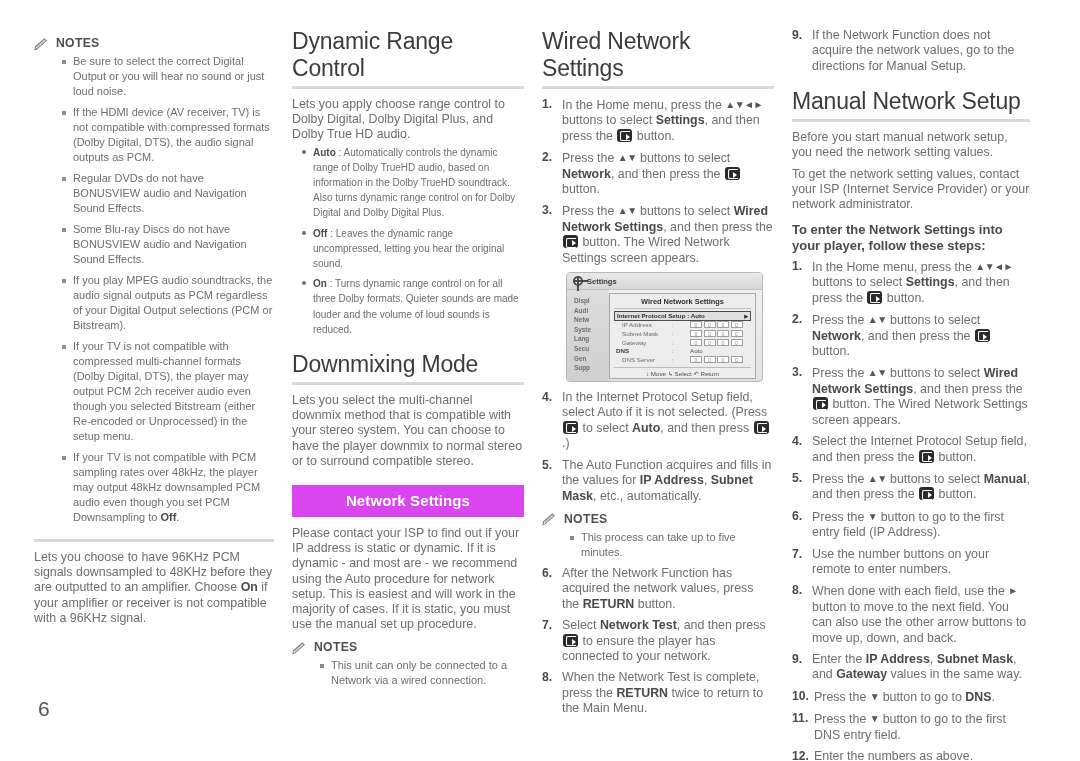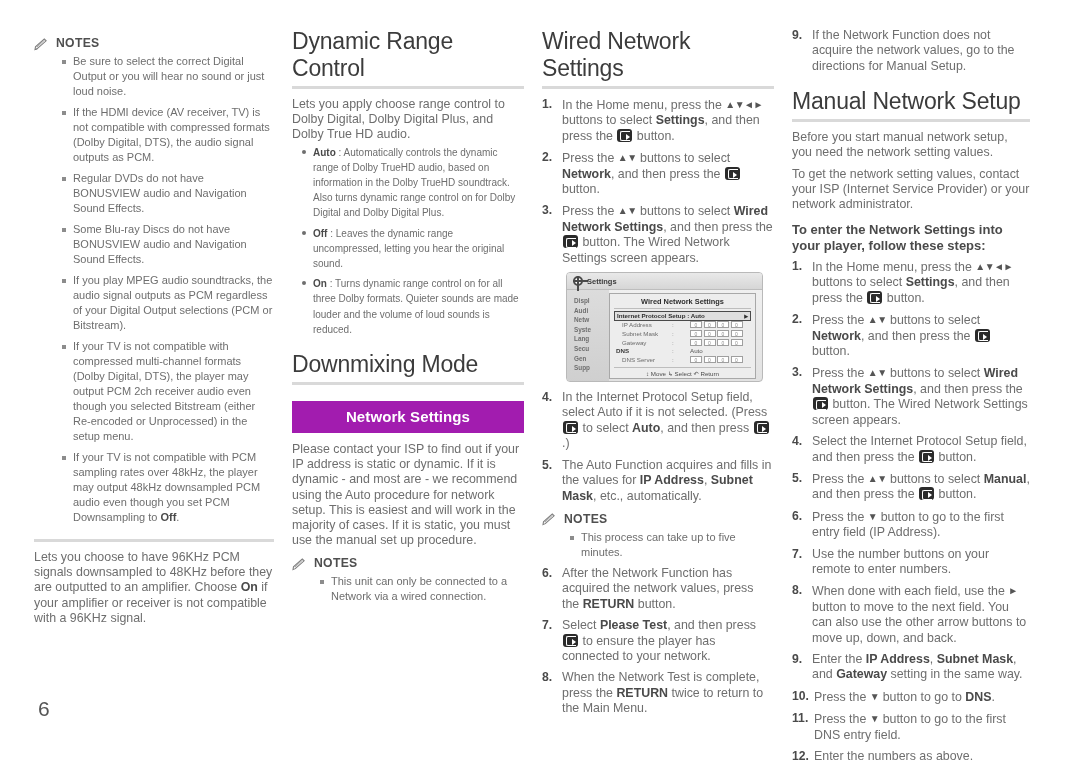--- a/index.html
+++ b/index.html
@@ -40,21 +40,21 @@
   .rule {
     height: 3px;
     background: #d9d9d9;
     margin: 0 0 8px 0;
   }
   .sect-block { margin-top: 14px; }
   .sect-block:first-child { margin-top: 0; }
 
   
   .banner {
-    background: #a21caf;
+    background: #d946ef;
     color: #ffffff;
     font-size: 15px;
     font-weight: bold;
     text-align: center;
     padding: 7px 0 8px 0;
     margin: 16px 0 9px 0;
     letter-spacing: 0.1px;
   }
 
   
@@ -339,20 +339,21 @@
         <ul class="rb" id="c2-drc">
             <li><b class="b">Auto</b><span> : Automatically controls the dynamic range of Dolby TrueHD audio, based on information in the Dolby TrueHD soundtrack.</span><br><span> Also turns dynamic range control on for Dolby Digital and Dolby Digital Plus.</span></li>
             <li><b class="b">Off</b><span> : Leaves the dynamic range uncompressed, letting you hear the original sound.</span></li>
             <li><b class="b">On</b><span> : Turns dynamic range control on for all three Dolby formats. Quieter sounds are made louder and the volume of loud sounds is reduced.</span></li>
           </ul>
       </div>
 
       <div class="sect-block">
         <h2 class="sect">Downmixing Mode</h2>
         <div class="rule"></div>
+        <p class="body">Lets you select the multi-channel downmix method that is compatible with your stereo system. You can choose to have the player downmix to normal stereo or to surround compatible stereo.</p>
       </div>
 
       <div class="banner">Network Settings</div>
       <p class="body tight">Please contact your ISP to find out if your IP address is static or dynamic. If it is dynamic - and most are - we recommend using the Auto procedure for network setup. This is easiest and will work in the majority of cases. If it is static, you must use the manual set up procedure.</p>
 
       <div class="notes-head">
         <span class="pencil">
           <svg viewBox="0 0 16 14" width="15" height="13">
               <path d="M1 12.5 L3.5 11.5 L13 3 L11 1 L1.5 9.5 Z" fill="none" stroke="#7a7a7a" stroke-width="1.1"></path>
               <path d="M3 10 L11.5 2" stroke="#7a7a7a" stroke-width="0.8"></path>
@@ -490,21 +491,21 @@
           <li>This process can take up to five minutes.</li>
         </ul>
 
       <ol class="steps" id="c3-steps3">
           <li>
             <span class="num">6.</span>
             <span class="txt"><span>After the Network Function has acquired the network values, press the </span><span class="b">RETURN</span><span> button.</span></span>
           </li>
           <li>
             <span class="num">7.</span>
-            <span class="txt"><span>Select </span><span class="b">Please Test</span><span>, and then press </span><span class="enterbtn"></span><span> to ensure the player has connected to your network.</span></span>
+            <span class="txt"><span>Select </span><span class="b">Network Test</span><span>, and then press </span><span class="enterbtn"></span><span> to ensure the player has connected to your network.</span></span>
           </li>
           <li>
             <span class="num">8.</span>
             <span class="txt"><span>When the Network Test is complete, press the </span><span class="b">RETURN</span><span> twice to return to the Main Menu.</span></span>
           </li>
         </ol>
     </div>
 
     <div class="col c4">
       <ol class="steps">
@@ -548,21 +549,21 @@
             <li>
               <span class="num">7.</span>
               <span class="txt"><span>Use the number buttons on your remote to enter numbers.</span></span>
             </li>
             <li>
               <span class="num">8.</span>
               <span class="txt"><span>When done with each field, use the </span><span class="arr">►</span><span> button to move to the next field. You can also use the other arrow buttons to move up, down, and back.</span></span>
             </li>
             <li>
               <span class="num">9.</span>
-              <span class="txt"><span>Enter the </span><span class="b">IP Address</span><span>, </span><span class="b">Subnet Mask</span><span>, and </span><span class="b">Gateway</span><span> setting in the same way.</span></span>
+              <span class="txt"><span>Enter the </span><span class="b">IP Address</span><span>, </span><span class="b">Subnet Mask</span><span>, and </span><span class="b">Gateway</span><span> values in the same way.</span></span>
             </li>
             <li>
               <span class="num wide">10.</span>
               <span class="txt"><span>Press the </span><span class="arr">▼</span><span> button to go to </span><span class="b">DNS</span><span>.</span></span>
             </li>
             <li>
               <span class="num wide">11.</span>
               <span class="txt"><span>Press the </span><span class="arr">▼</span><span> button to go to the first DNS entry field.</span></span>
             </li>
             <li>

